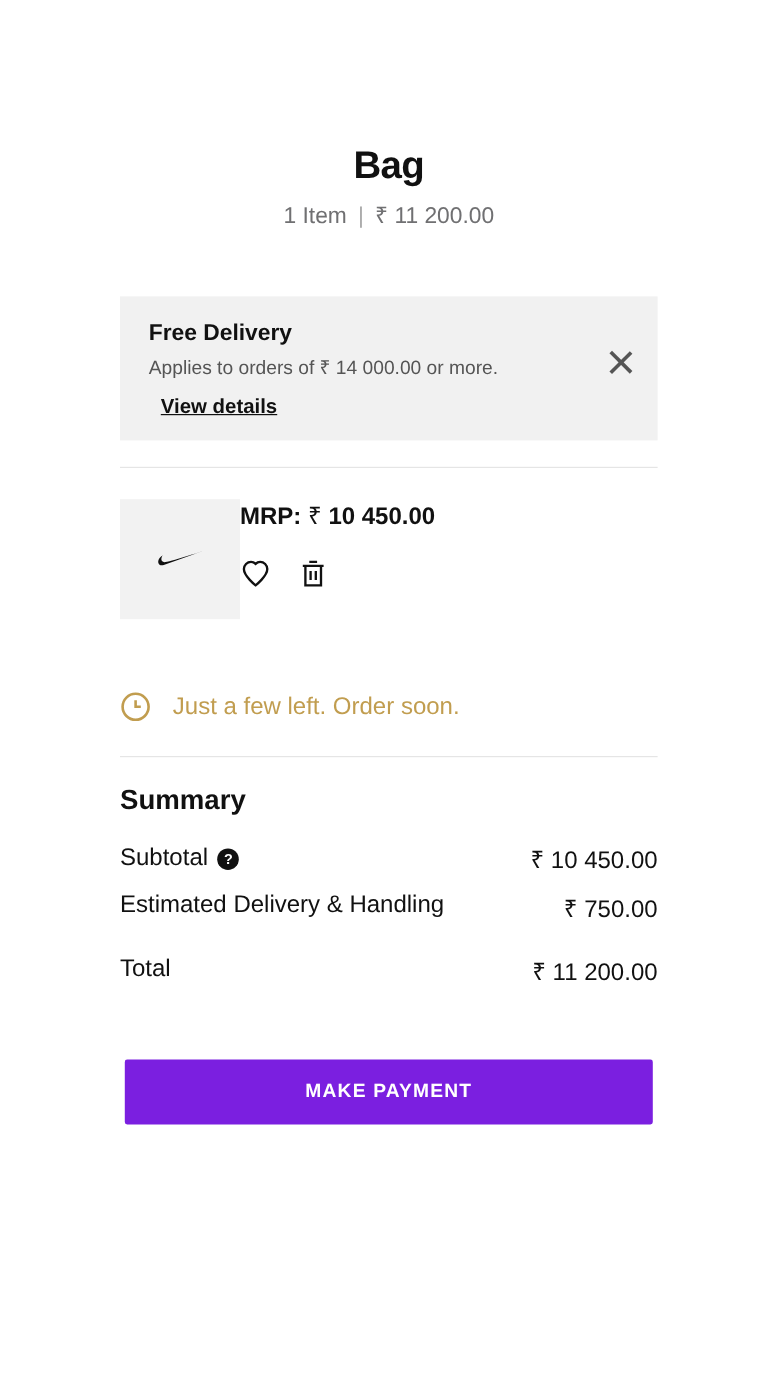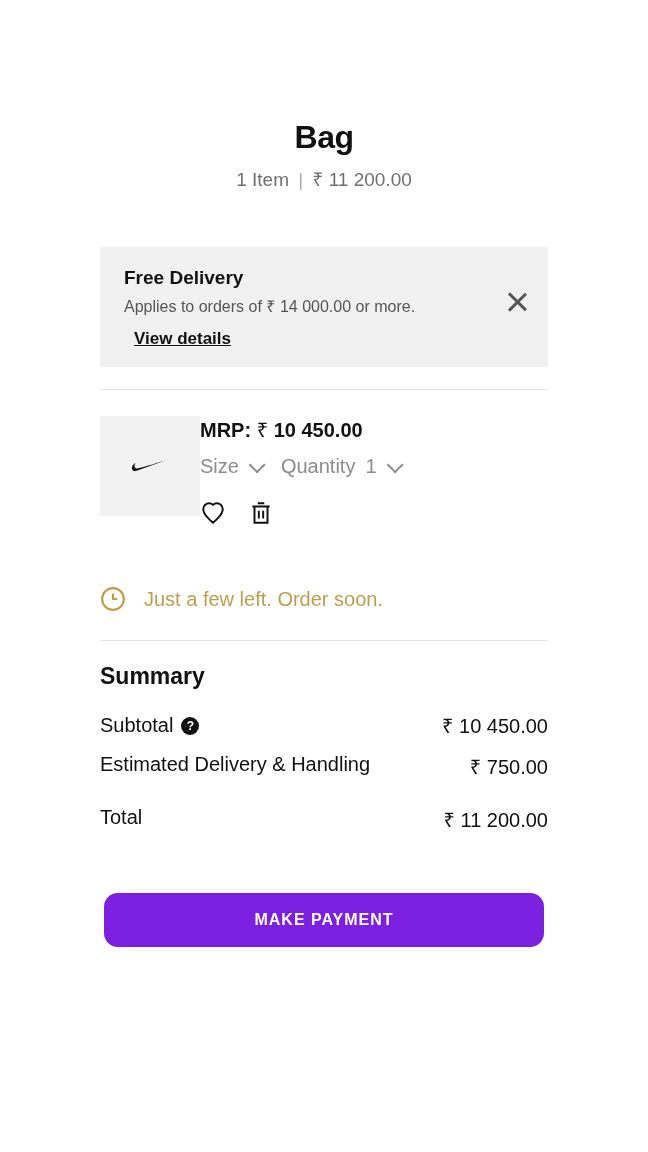--- a/index.html
+++ b/index.html
@@ -220,21 +220,21 @@
     .pay-btn-wrap {
       margin-top: 60px;
       padding: 0 4px;
     }
     .pay-btn {
       width: 100%;
       padding: 18px 16px;
       background: #7b1fe0;
       color: #fff;
       border: none;
-      border-radius: 14px;
+      border-radius: 2px;
       font-size: 16px;
       font-weight: 700;
       letter-spacing: 1px;
       cursor: pointer;
     }
   </style>
 </head>
 <body>
 
 <div class="container">
@@ -260,31 +260,20 @@
   <div class="item-row">
     <div class="item-thumb">
       <svg class="swoosh" viewBox="0 0 100 40">
         <path d="M 8 32 C 2 28 4 18 14 12 C 10 18 10 24 16 26 C 22 28 95 4 95 4 L 22 30 C 16 32 12 34 8 32 Z" fill="#111"></path>
       </svg>
     </div>
     <div class="item-details">
       <div class="item-mrp">
         <span>MRP:</span>
         <span>₹ 10 450.00</span>
-      </div>
-      <div class="item-selectors">
-        <div class="selector">
-          <span>Size</span>
-          <span class="chev"></span>
-        </div>
-        <div class="selector">
-          <span>Quantity</span>
-          <span class="val">1</span>
-          <span class="chev"></span>
-        </div>
       </div>
       <div class="item-actions">
         <div class="icon-btn">
           <svg viewBox="0 0 24 24">
             <path d="M12 21 C12 21 3 14 3 8.5 C3 5.5 5.5 3 8.5 3 C10.5 3 12 4.5 12 4.5 C12 4.5 13.5 3 15.5 3 C18.5 3 21 5.5 21 8.5 C21 14 12 21 12 21 Z"></path>
           </svg>
         </div>
         <div class="icon-btn">
           <svg viewBox="0 0 24 24">
             <path d="M4 6 L20 6 M9 3 L15 3 M6 6 L6 21 L18 21 L18 6 M10 10 L10 17 M14 10 L14 17"></path>

